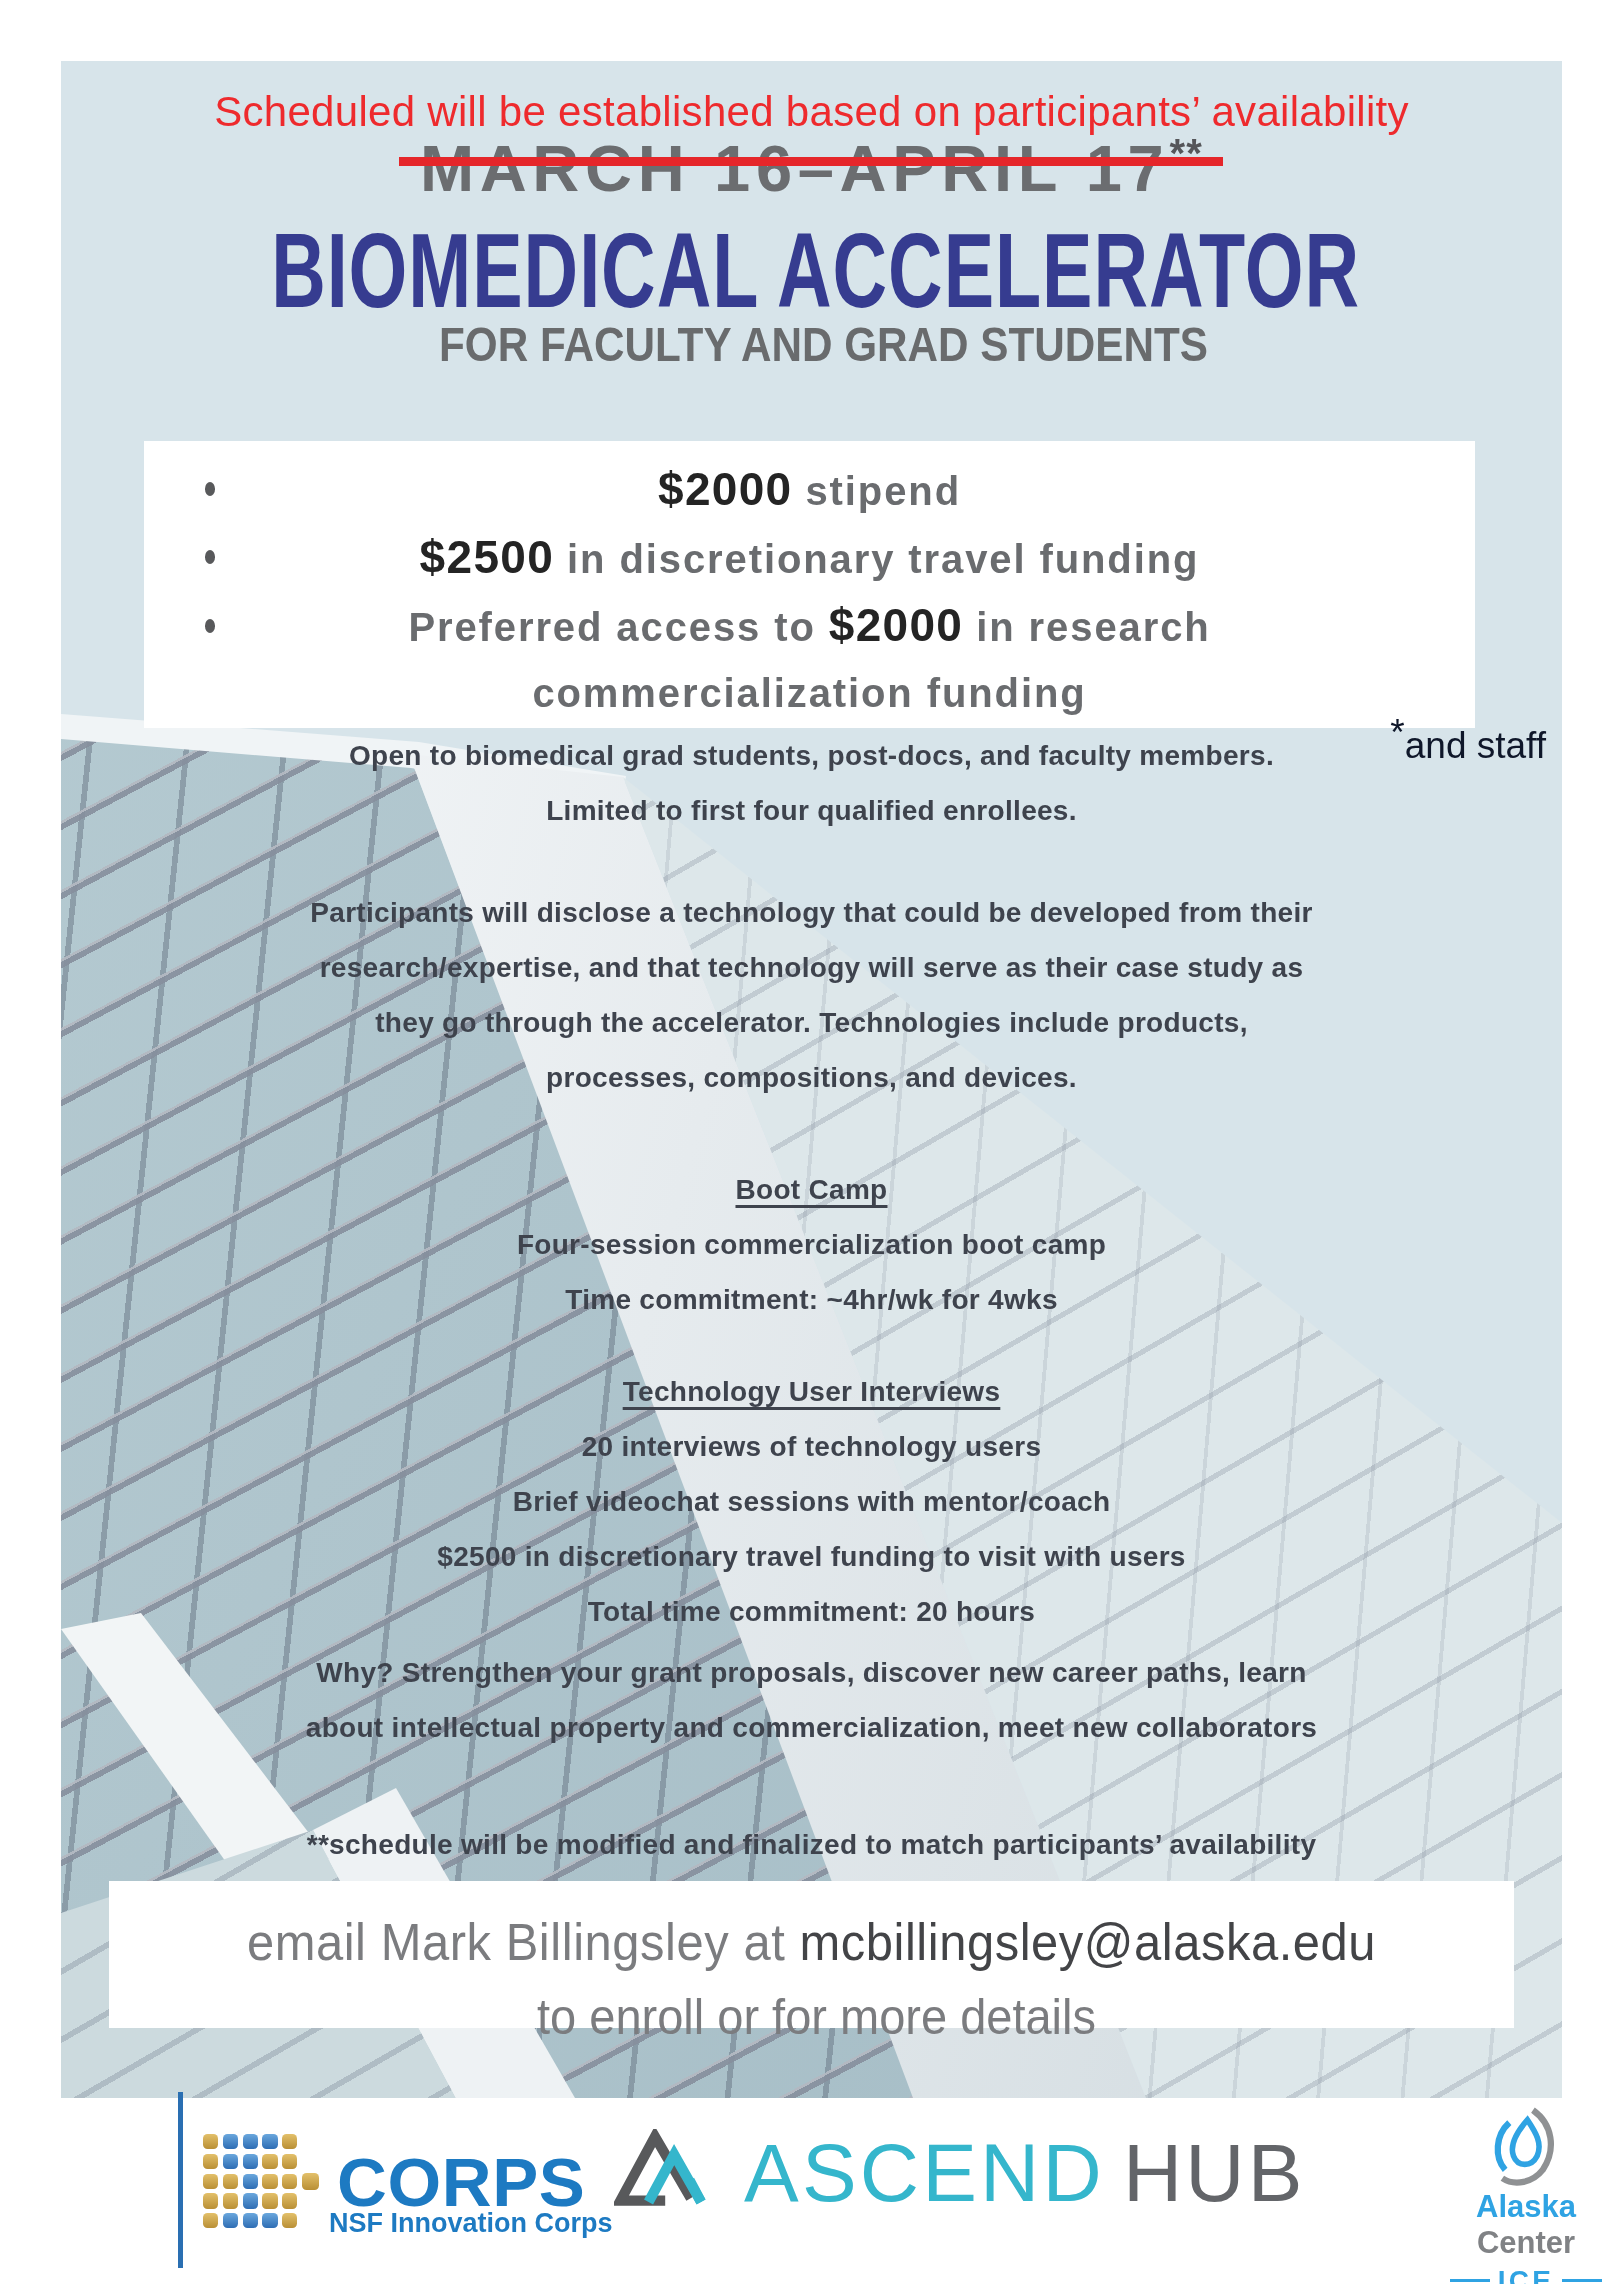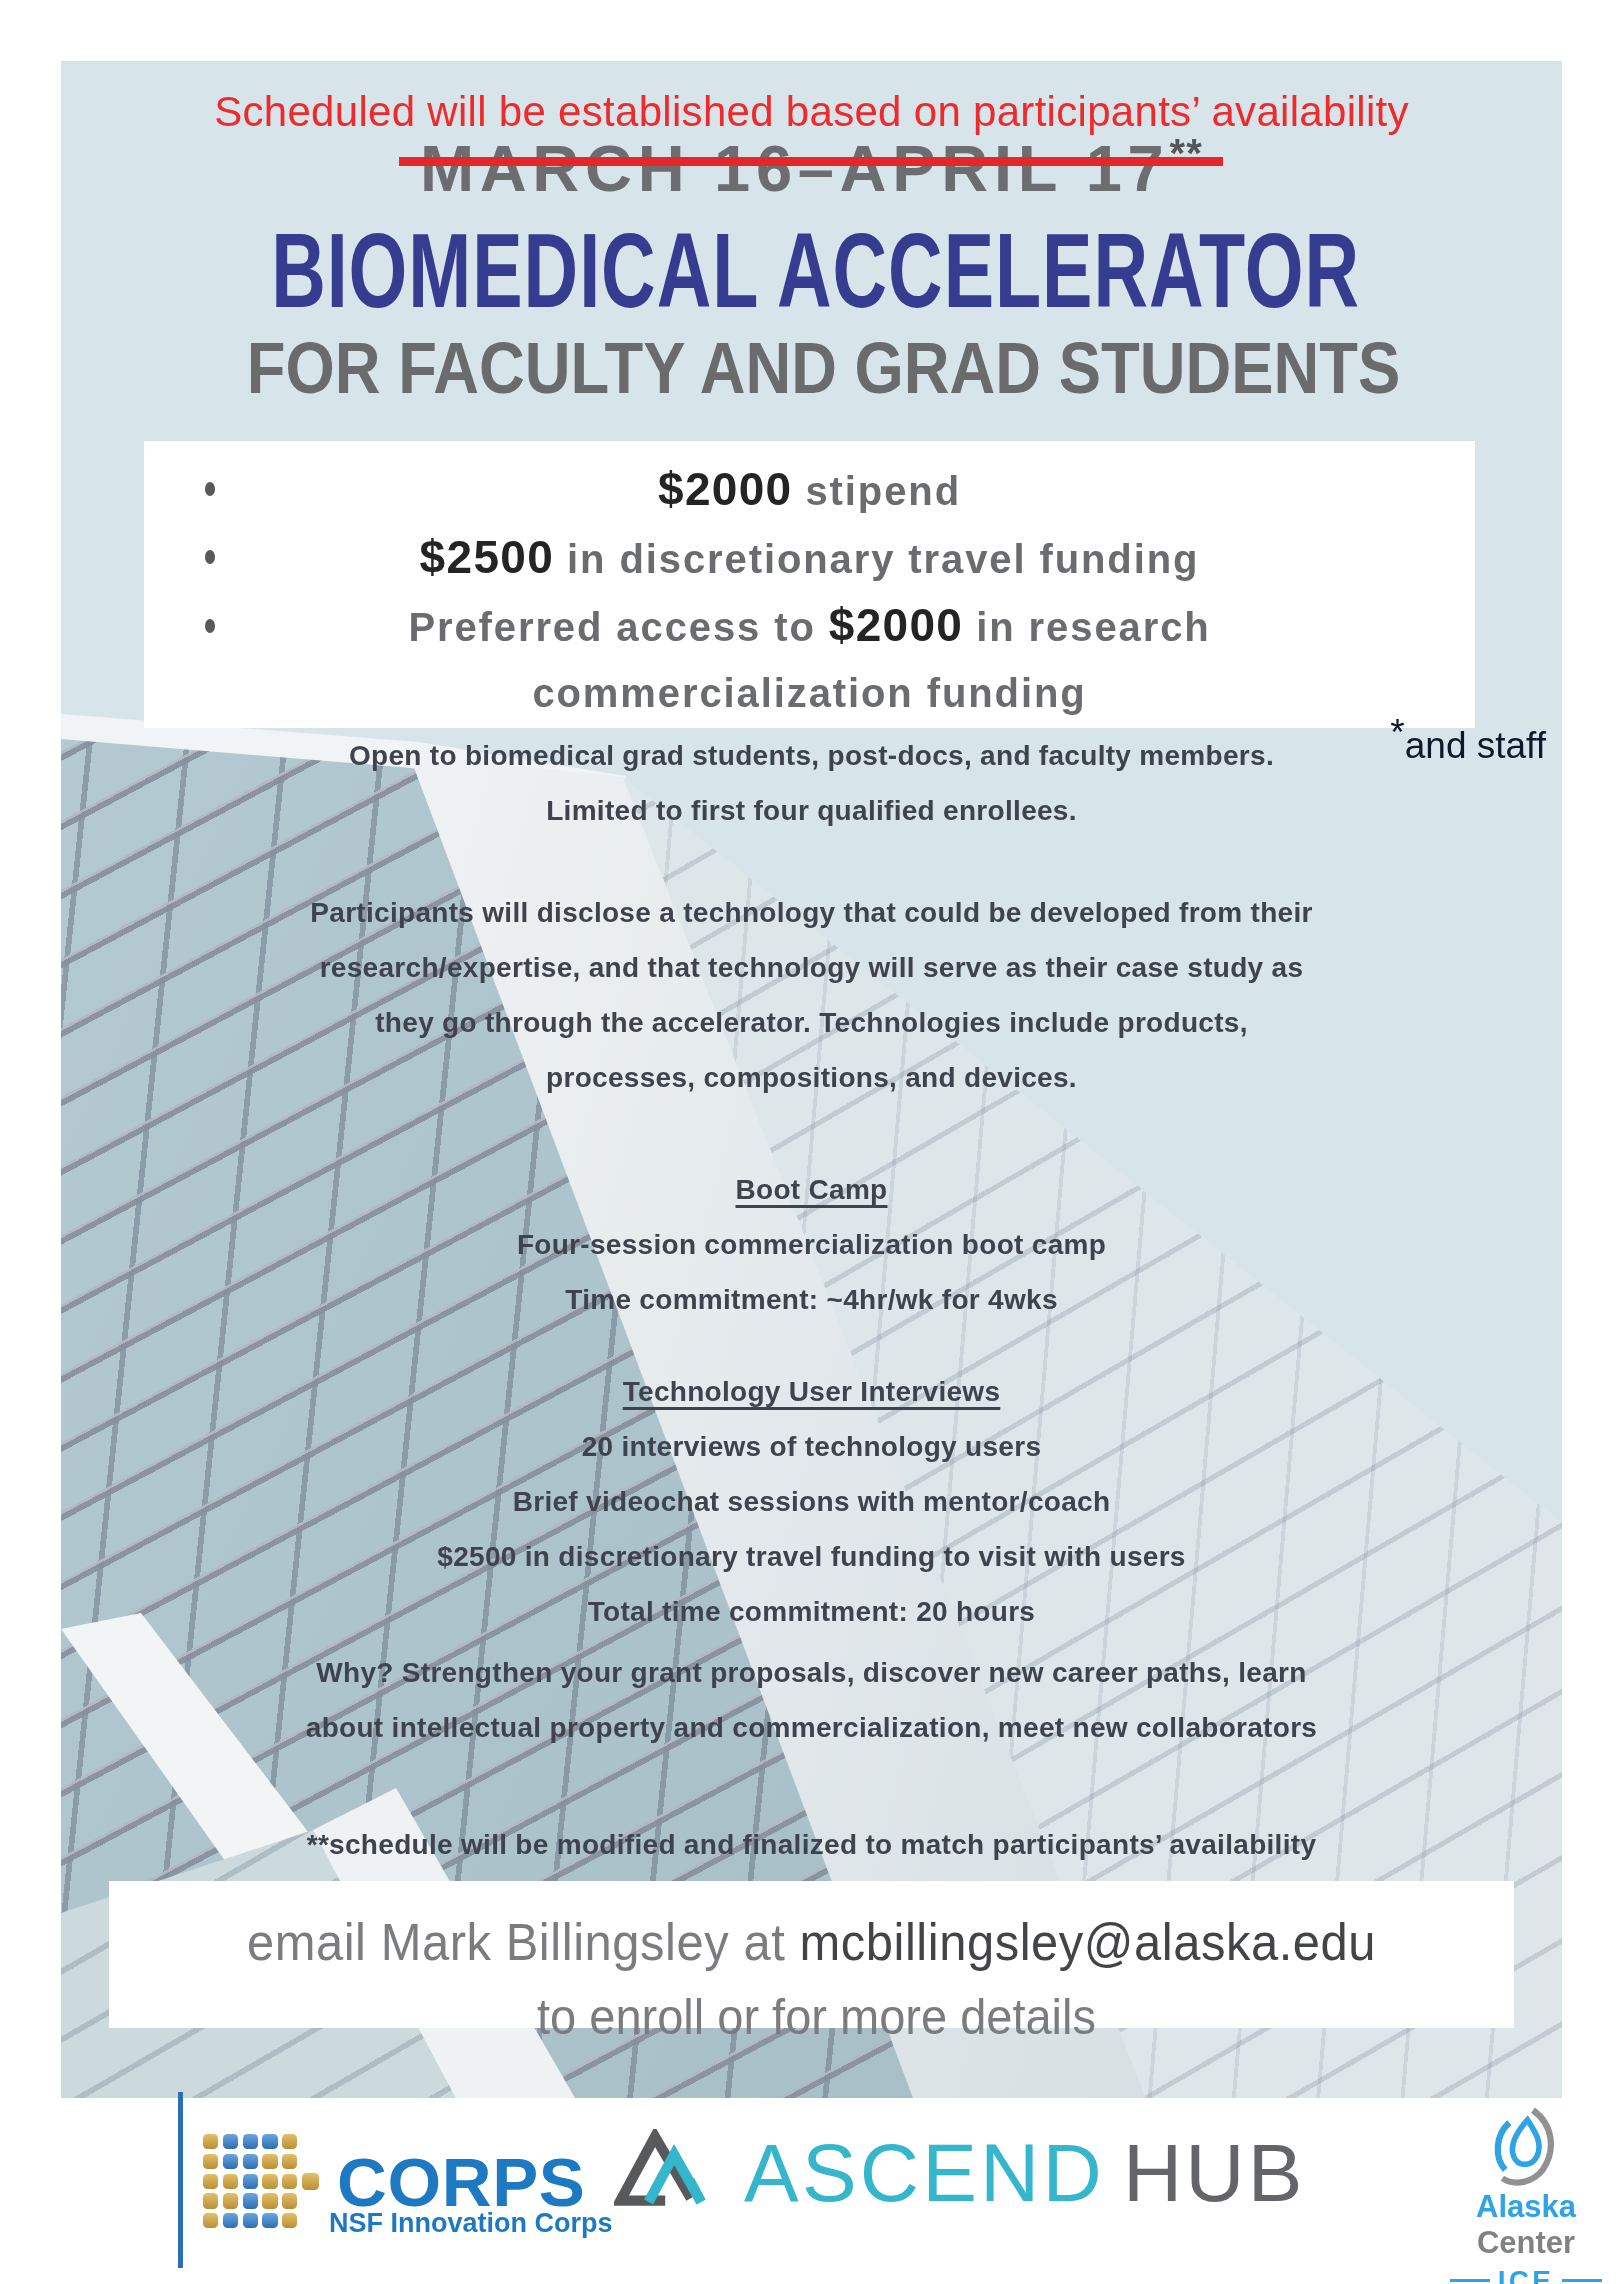--- a/index.html
+++ b/index.html
@@ -38,21 +38,21 @@
     background-color:#ccdade;
     background-image:repeating-linear-gradient(150deg, rgba(120,132,148,.35) 0 5.7px, rgba(120,132,148,0) 5.7px 59px);}
 
   
   .notice{top:27px;font-size:42px;color:#ee2a2d;letter-spacing:0.3px;}
   .dates{top:70px;font-size:65px;font-weight:700;color:#6b6d70;letter-spacing:5.7px;}
   .dates sup{font-size:40px;color:#55565a;vertical-align:24px;letter-spacing:1.3px;}
   .strike{left:338px;top:96px;width:824px;height:9px;background:#e5262a;z-index:3;}
   .title{top:150px;font-size:105px;font-weight:800;color:#363c90;letter-spacing:1.3px;}
   .title .sq{transform:scaleX(.72);}
-  .subtitle{top:266px;font-size:72px;font-weight:800;color:#696b6d;padding-left:24px;}
+  .subtitle{top:256px;font-size:48px;font-weight:800;color:#696b6d;padding-left:24px;}
   .subtitle .sq{transform:scaleX(.88);}
 
   
   .benefits{left:83px;top:380px;width:1331px;height:287px;background:#ffffff;z-index:4;}
   .benefits .rows{position:absolute;left:0;right:0;top:14px;}
   .brow{height:68px;line-height:68px;text-align:center;
         font-size:40px;font-weight:700;color:#6a6c6f;letter-spacing:1.9px;}
   .brow .amt{font-size:46px;font-weight:800;color:#242424;letter-spacing:1.3px;}
   .dot{position:absolute;left:61px;width:10.2px;height:14px;border-radius:50%;background:#58595b;}
 

